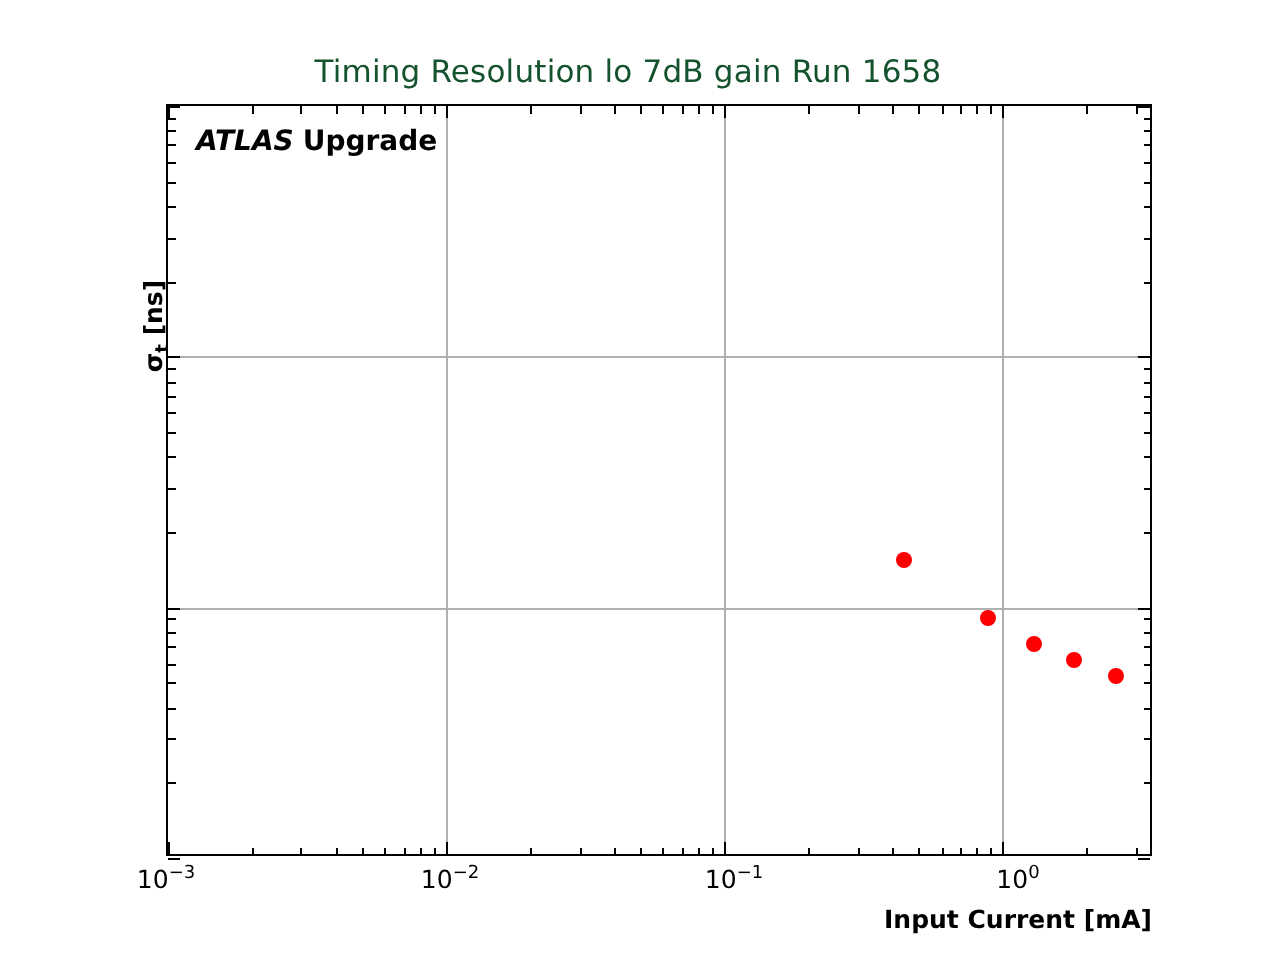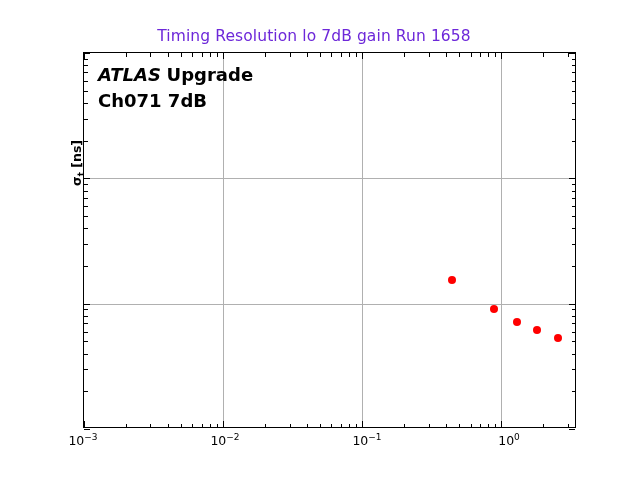--- a/index.html
+++ b/index.html
@@ -2,21 +2,21 @@
 <html><head>
 <meta charset="utf-8">
 <style>
   html,body{margin:0;padding:0;}
   body{width:640px;height:480px;background:#ffffff;
        font-family:"DejaVu Sans","Liberation Sans",sans-serif;overflow:hidden;}
   #fig{position:relative;width:640px;height:480px;}
 
   
   #title{position:absolute;left:0;top:27px;width:628px;text-align:center;
-         font-size:15.5px;color:#6d28d9;letter-spacing:.1px;}
+         font-size:15.5px;color:#14532d;letter-spacing:.1px;}
 
   
   #plot{position:absolute;left:83px;top:52px;width:493px;height:376px;
         border:1.3px solid #000;box-sizing:border-box;background:#fff;}
 
   .vgrid,.hgrid{position:absolute;background:#b0b0b0;}
   .vgrid{top:0;bottom:0;width:1px;}
   .hgrid{left:0;right:0;height:1px;}
 
   
@@ -39,21 +39,21 @@
   
   #xtitle{position:absolute;left:576px;top:452px;transform:translateX(-100%);
           font-size:12.5px;font-weight:bold;color:#000;white-space:nowrap;}
   #ytitle{position:absolute;left:16px;top:52px;width:18px;height:120px;
           font-size:12.5px;font-weight:bold;color:#000;white-space:nowrap;
           transform-origin:left top;transform:rotate(-90deg) translateX(-120px);
           display:flex;align-items:center;justify-content:center;}
   #ytitle sub{font-size:9px;vertical-align:baseline;position:relative;top:3px;}
 
   
-  #anno{position:absolute;left:98px;top:62px;font-size:18px;color:#000;
+  #anno{position:absolute;left:98px;top:62px;font-size:14px;color:#000;
         line-height:1.42;white-space:nowrap;}
   #anno .atlas{font-style:italic;font-weight:bold;}
   #anno .up{font-weight:bold;}
   #anno .b{font-weight:bold;}
 
   
   #legend{position:absolute;left:477px;top:58px;width:98px;height:28px;
           background:#fff;border:1px solid #b0b0b0;border-radius:2px;
           display:flex;align-items:center;box-sizing:border-box;}
   #legend .lmark{width:38px;height:100%;position:relative;}
@@ -78,20 +78,21 @@
 <div id="fig">
 
   <div id="title">Timing Resolution lo 7dB gain Run 1658</div>
 
   <div id="ytitle">
     <span>
       <span>σ</span><sub>t</sub><span> [ns]</span>
     </span>
   </div>
 
+  <div id="xtitle">Input Current [mA]</div>
 
   <div id="plot">
 
   <div class="vgrid" style="left:139.1px"></div>
       <div class="vgrid" style="left:278.2px"></div>
       <div class="vgrid" style="left:417.3px"></div>
       <div class="hgrid" style="top:250.7px"></div>
       <div class="hgrid" style="top:125.3px"></div>
       <div class="tk x maj" style="left:0.0px"></div>
       <div class="tk xt maj" style="left:0.0px"></div>
@@ -233,17 +234,16 @@
     <div class="xlab" style="left:225px"><span>10</span><sup>−2</sup></div>
     <div class="xlab" style="left:367px"><span>10</span><sup>−1</sup></div>
     <div class="xlab" style="left:509px"><span>10</span><sup>0</sup></div>
   </div>
 
   <div id="anno">
     <div>
       <span class="atlas">ATLAS</span>
       <span class="up">Upgrade</span>
     </div>
-    <div class="b">Ch071 7dB</div>
   </div>
 
 
 </div>
 
 </body></html>

